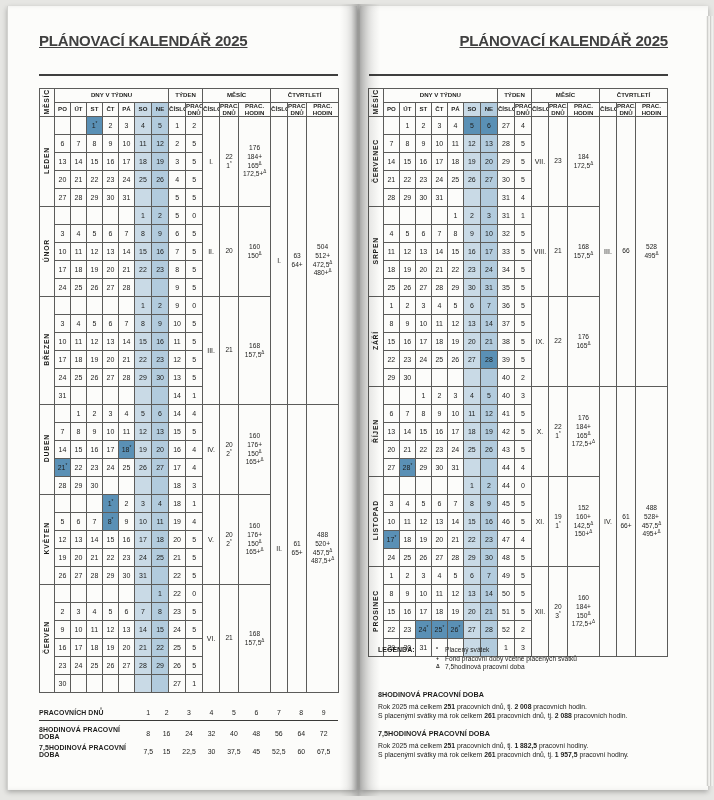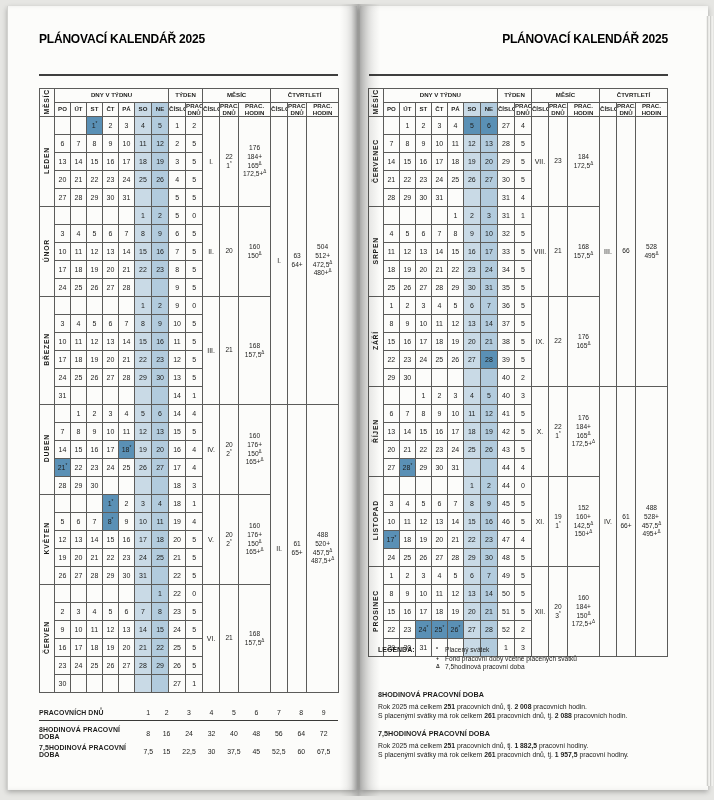--- a/index.html
+++ b/index.html
@@ -11,21 +11,21 @@
   .page{position:absolute;top:6px;height:784px;background:#fcfcfa;
     box-shadow:0 2px 5px rgba(0,0,0,.28);}
   .page.left{left:7px;width:349px;border-left:1px solid #d2d2cf;
     box-shadow:0 2px 5px rgba(0,0,0,.28), inset -7px 0 9px -5px rgba(0,0,0,.28);}
   .page.right{left:360px;width:348px;
     box-shadow:0 2px 5px rgba(0,0,0,.28), inset 9px 0 11px -6px rgba(0,0,0,.25);}
   .spine{position:absolute;left:340px;top:4px;width:40px;height:792px;z-index:6;pointer-events:none;
     background:linear-gradient(90deg,rgba(0,0,0,0) 0%,rgba(0,0,0,.08) 28%,rgba(0,0,0,.22) 46%,rgba(0,0,0,.14) 55%,rgba(0,0,0,0) 100%);}
   .stack-edge{position:absolute;left:706px;top:16px;bottom:14px;width:7px;z-index:1;
     background:repeating-linear-gradient(90deg,#f1f1ee 0 1px,#cfcfcc 1px 2px,#e9e9e6 2px 3px);}
-  .ptitle{position:absolute;top:26px;font-size:12px;font-weight:bold;color:#000000;letter-spacing:-0.2px;}
+  .ptitle{position:absolute;top:26px;font-size:15px;font-weight:bold;color:#404040;letter-spacing:-0.2px;text-decoration:underline;}
   .page.left .ptitle{left:31px;}
   .page.right .ptitle{right:40px;text-align:right;}
   .rule{position:absolute;top:68px;height:1.5px;background:#3f3f3e;width:299px;}
   .page.left .rule{left:31px;}
   .page.right .rule{right:40px;}
   table.cal{position:absolute;top:82px;border-collapse:collapse;table-layout:fixed;width:299px;
     background:#fcfcfa;}
   .page.left table.cal{left:31px;}
   .page.right table.cal{right:40px;}
   .cal th,.cal td{border:1px solid #5c5c5a;padding:0;text-align:center;vertical-align:middle;

